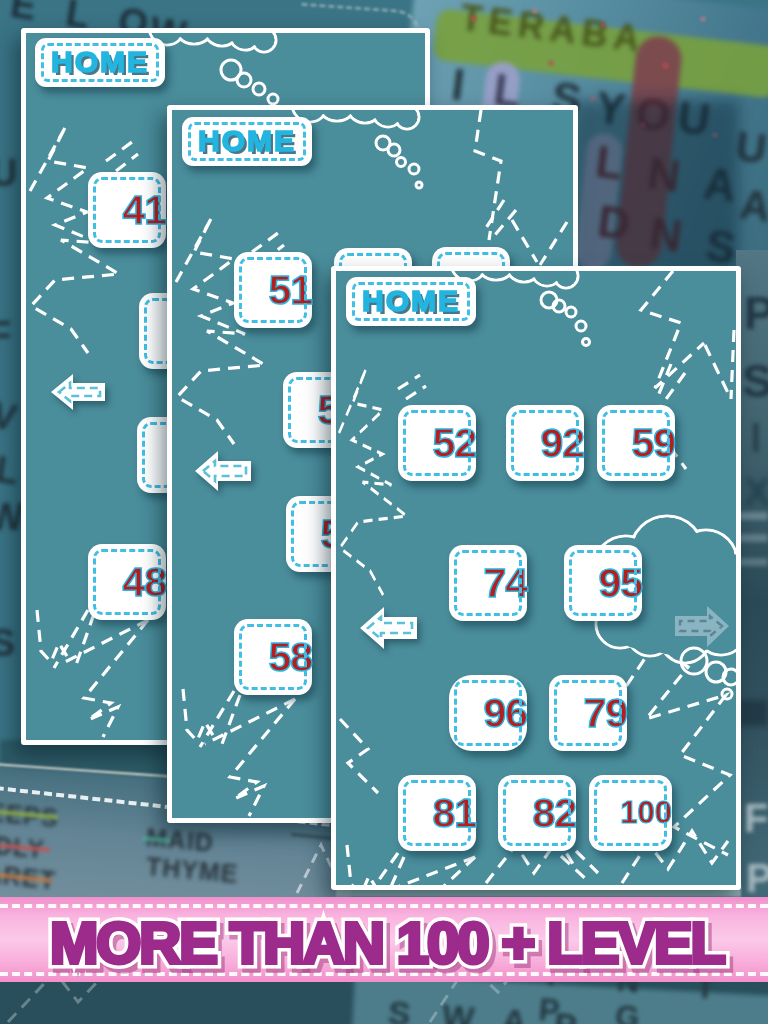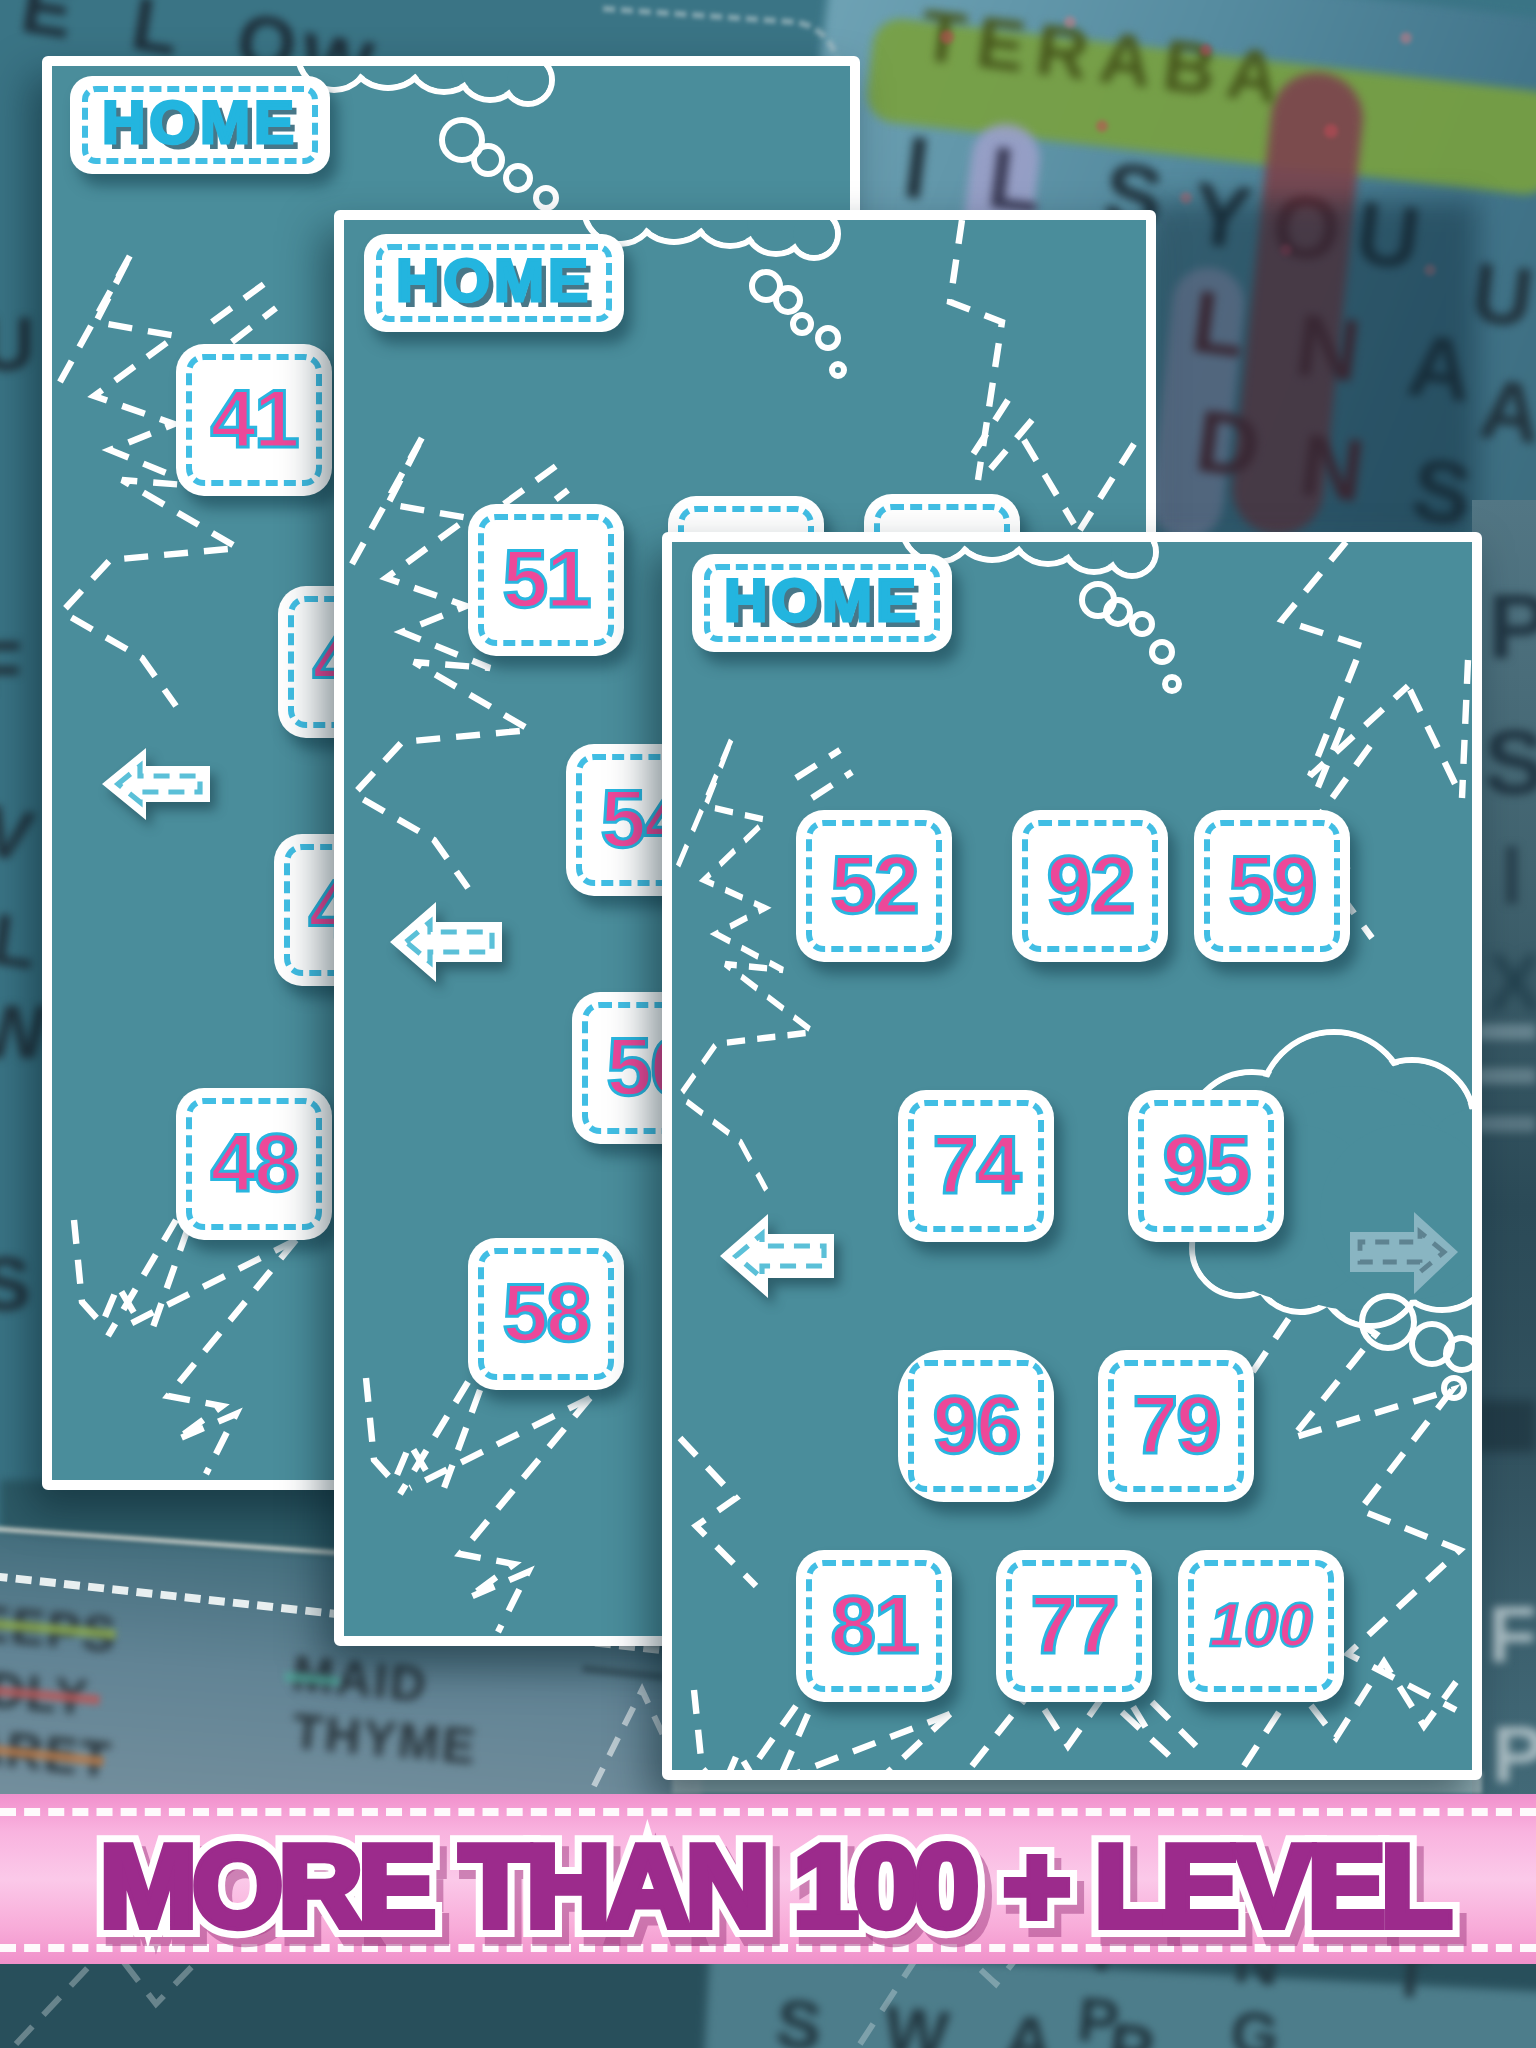--- a/index.html
+++ b/index.html
@@ -2,21 +2,21 @@
 <html><head>
 <meta charset="utf-8">
 <style>
   html,body{margin:0;padding:0;}
   body{width:768px;height:1024px;overflow:hidden;position:relative;font-family:"Liberation Sans",sans-serif;background:#3A7485;}
   .abs{position:absolute;}
   .bglet{position:absolute;color:#22333d;font-weight:bold;filter:blur(2px);}
   .panel{position:absolute;background:#4A8D9B;border:5px solid #fff;border-radius:3px;box-shadow:-6px 10px 20px rgba(5,30,40,.5);}
   .btn{position:absolute;width:78px;height:76px;background:#fff;border-radius:14px;box-shadow:4px 6px 7px rgba(15,55,70,.5);}
   .btn:after{content:"";position:absolute;left:5px;top:5px;right:5px;bottom:5px;border:3px dashed #41BEE4;border-radius:9px;}
-  .btn span{position:absolute;left:0;right:0;top:50%;transform:translateY(-50%);text-align:center;font-weight:bold;font-size:41px;color:#ec4899;-webkit-text-stroke:1.5px #29B6E0;letter-spacing:-1px;}
+  .btn span{position:absolute;left:0;right:0;top:50%;transform:translateY(-50%);text-align:right;font-weight:bold;font-size:41px;color:#b91c1c;-webkit-text-stroke:1.5px #29B6E0;letter-spacing:-1px;}
   .home{position:absolute;width:130px;height:49px;background:#fff;border-radius:11px;box-shadow:4px 6px 7px rgba(15,55,70,.5);}
   .home:after{content:"";position:absolute;left:6px;top:5px;right:6px;bottom:5px;border:3px dashed #41BEE4;border-radius:7px;}
   .home span{position:absolute;left:0;right:0;top:50%;transform:translateY(-52%);text-align:center;font-weight:bold;font-size:30px;color:#23B5DF;-webkit-text-stroke:1.6px #23B5DF;letter-spacing:2px;text-shadow:3px 3px 0 rgba(40,95,115,.85);}
   .deco{position:absolute;pointer-events:none;}
   .zz{fill:none;stroke:#fff;stroke-width:3.2;stroke-dasharray:12 8;}
   .cfill{fill:#4A8D9B;stroke:none;}
   .cstroke{fill:none;stroke:#fff;stroke-width:3;}
 </style>
 </head>
 <body>
@@ -385,25 +385,25 @@
 
 <div class="btn" style="left:549px;top:675px;">
     <span>79</span>
   </div>
 
 <div class="btn" style="left:398px;top:775px;">
     <span>81</span>
   </div>
 
 <div class="btn" style="left:498px;top:775px;">
-    <span>77</span>
+    <span>82</span>
   </div>
 
 <div class="btn" style="left:589px;top:775px;width:83px;">
-    <span style="font-size:31px;letter-spacing:0;font-style:italic;-webkit-text-stroke:1.2px #29B6E0;">100</span>
+    <span style="font-size:31px;letter-spacing:0;-webkit-text-stroke:1.2px #29B6E0;">100</span>
   </div>
 
 <svg class="abs" style="left:359px;top:606px;filter:drop-shadow(3px 4px 3px rgba(10,40,50,.45));" width="59" height="44" viewBox="0 0 59 44">
   <path d="M1,22 L25,1 L25,11 L58,11 L58,33 L25,33 L25,43 Z" fill="#fff"></path>
   <path d="M9,22 L22,11 L22,17 L53,17 L53,27 L22,27 L22,33 Z" fill="none" stroke="#5BC0D8" stroke-width="2.6" stroke-dasharray="8 5"></path>
 </svg>
 
 <svg class="abs" style="left:674px;top:605px;" width="56" height="43" viewBox="0 0 56 43">
   <path d="M55,21 L33,1 L33,11 L1,11 L1,31 L33,31 L33,42 Z" fill="rgba(190,215,225,.55)"></path>
   <path d="M48,21 L36,11 L36,16 L6,16 L6,26 L36,26 L36,31 Z" fill="none" stroke="rgba(90,125,140,.9)" stroke-width="2.4" stroke-dasharray="7 5"></path>

